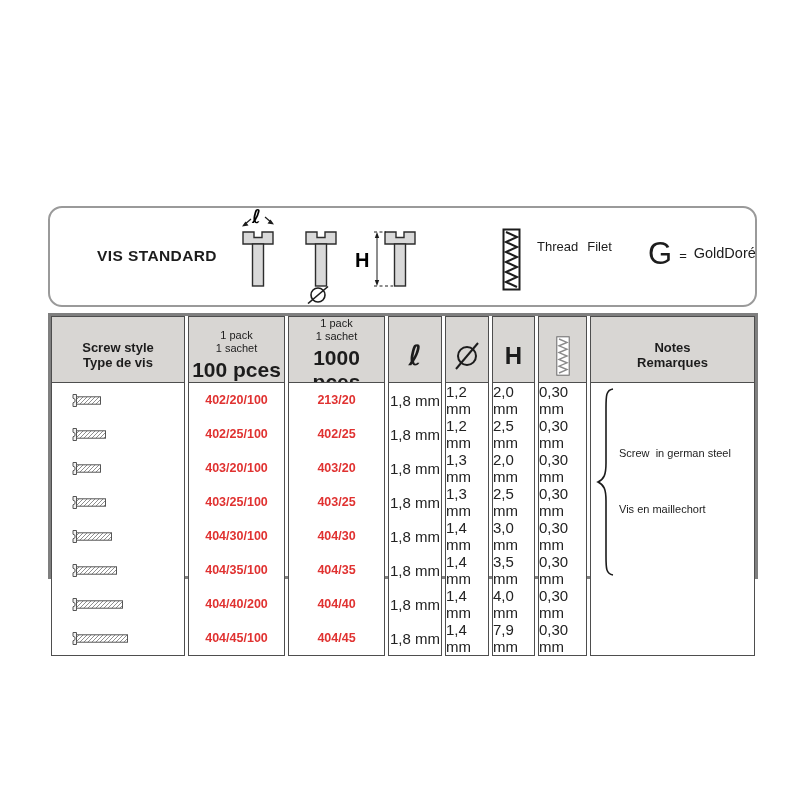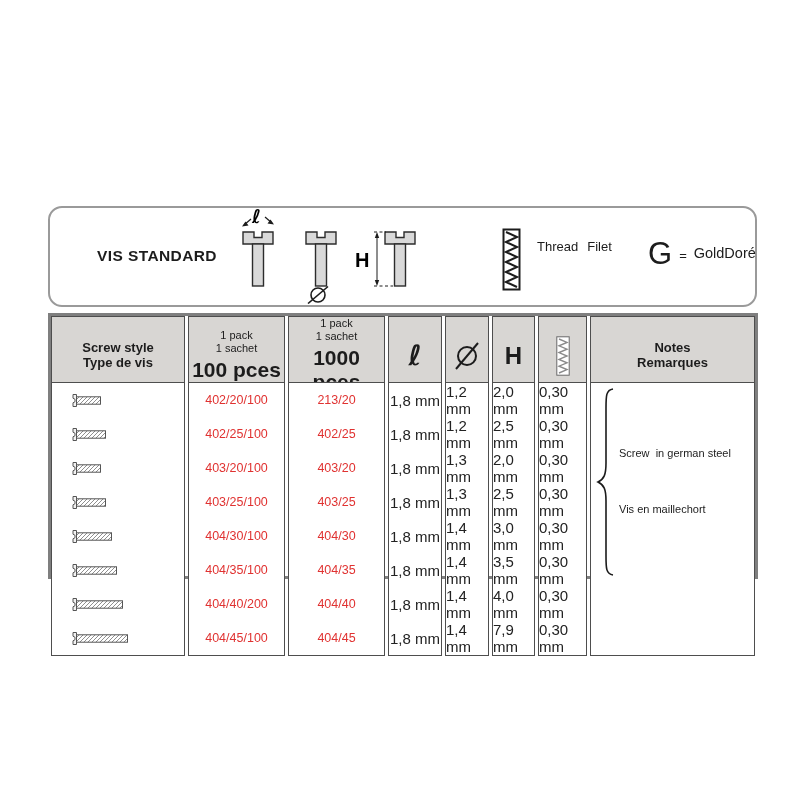--- a/index.html
+++ b/index.html
@@ -30,21 +30,21 @@
       display:flex;flex-direction:column;align-items:center;justify-content:center;text-align:center;}
   .th .h-small{font-size:13px;font-weight:700;line-height:14.5px;}
   .th .h-pack{font-size:11px;font-weight:400;line-height:13px;}
   .th .h-pces{font-size:21px;font-weight:700;margin-top:3px;}
   .th .h-ell{font-family:"DejaVu Sans",sans-serif;font-style:italic;font-weight:700;font-size:28px;line-height:1;}
   .th .h-H{font-size:24px;font-weight:700;line-height:1;}
   .tbody{position:absolute;left:0;top:66px;right:0;bottom:0;}
   .col-box{border:1.2px solid var(--cell-border,#4e4e4e);background:#fff;
            display:grid;grid-auto-rows:1fr;position:relative;}
   .cell{display:flex;align-items:center;justify-content:center;font-size:15px;color:#222;}
-  .cell.ref{font-size:12.5px;font-weight:400;color:var(--ref-red,#e03231);}
+  .cell.ref{font-size:12.5px;font-weight:700;color:var(--ref-red,#e03231);}
   .cell.screw{justify-content:flex-start;padding-left:19px;}
   .notes-box{border:1.2px solid var(--cell-border,#4e4e4e);background:#fff;position:relative;padding-left:40px;}
   .brace{position:absolute;left:5px;top:3px;}
   .note-line{position:absolute;left:28px;font-size:11px;white-space:pre;}
   .note-line.n1{top:64px;}
   .note-line.n2{top:120px;}
   .hidden-defs{position:absolute;width:0;height:0;overflow:hidden;}
 </style>
 </head>
 <body>

